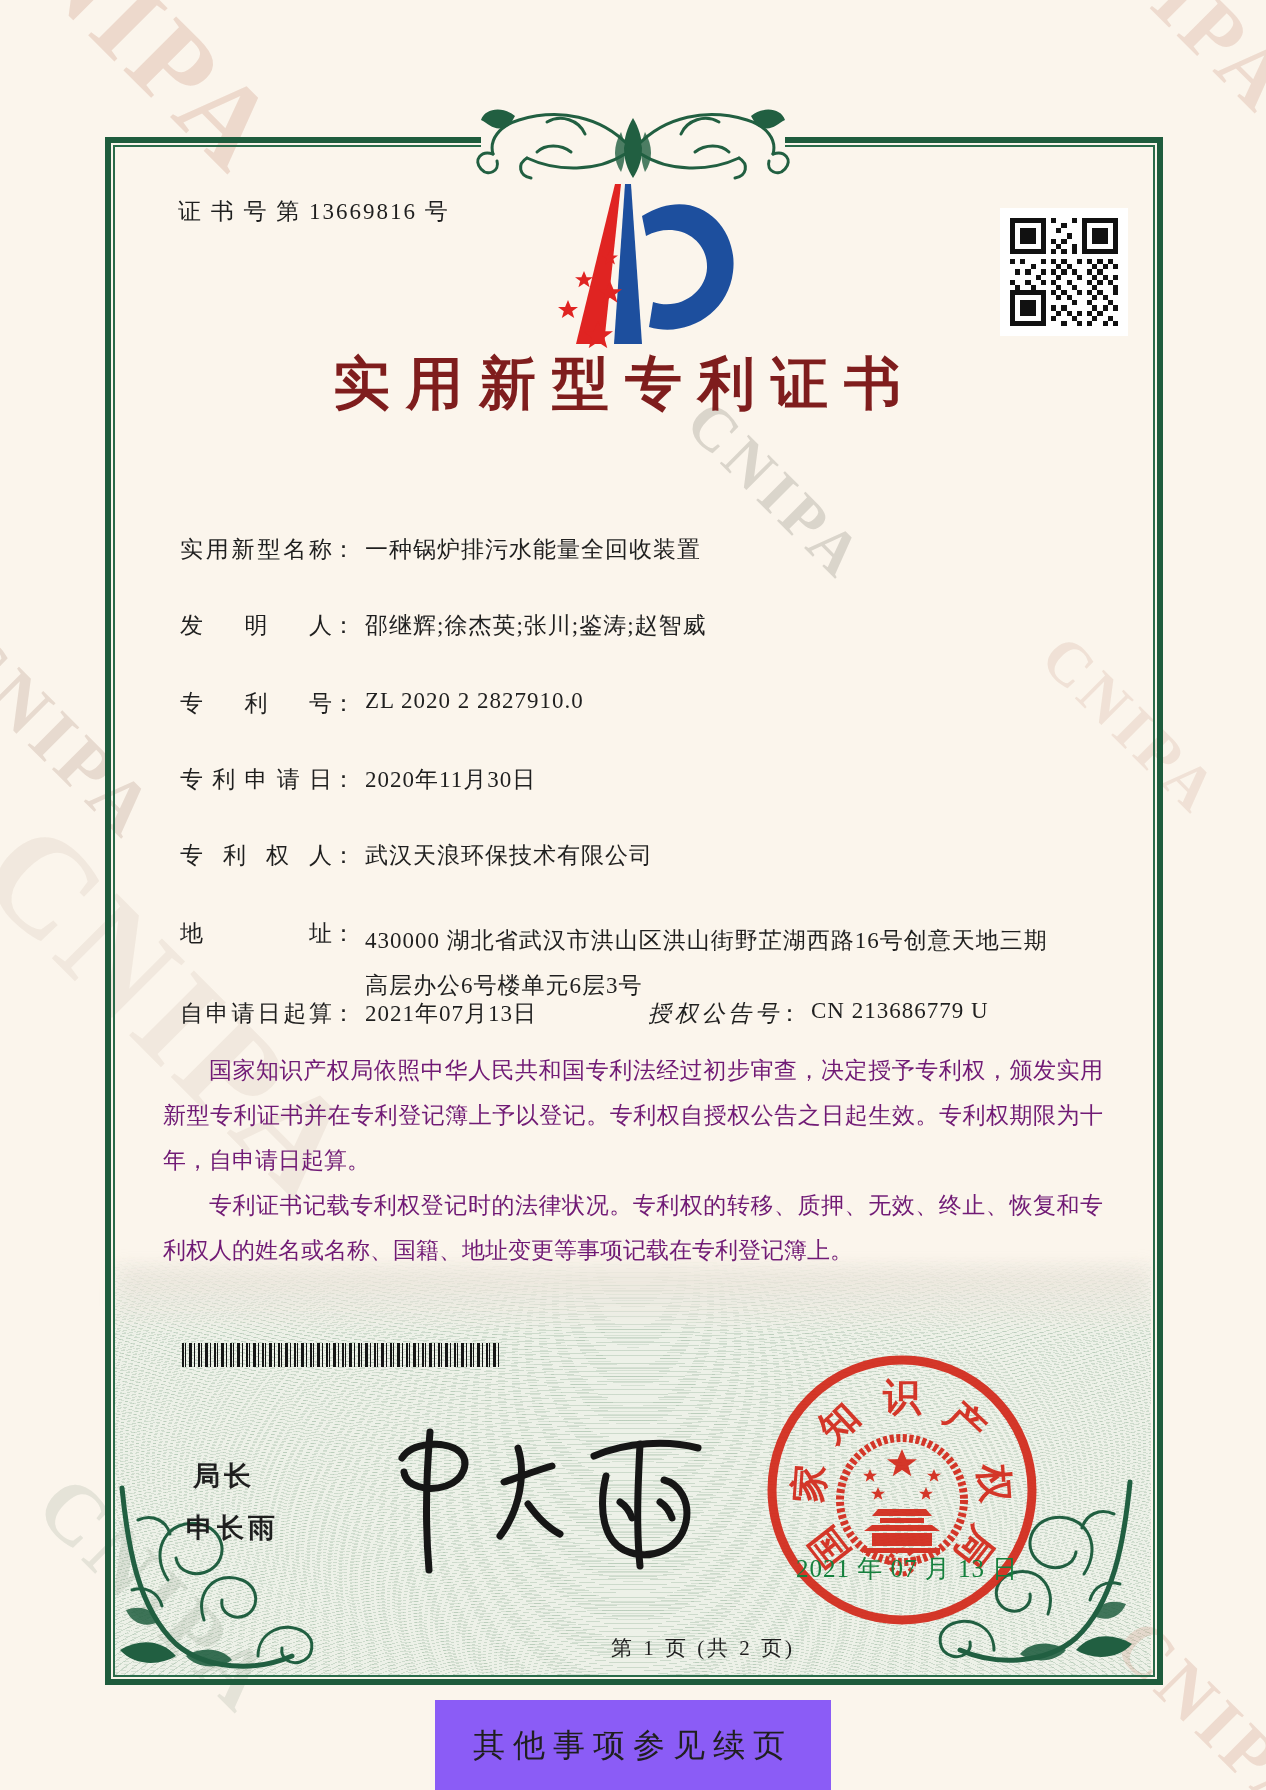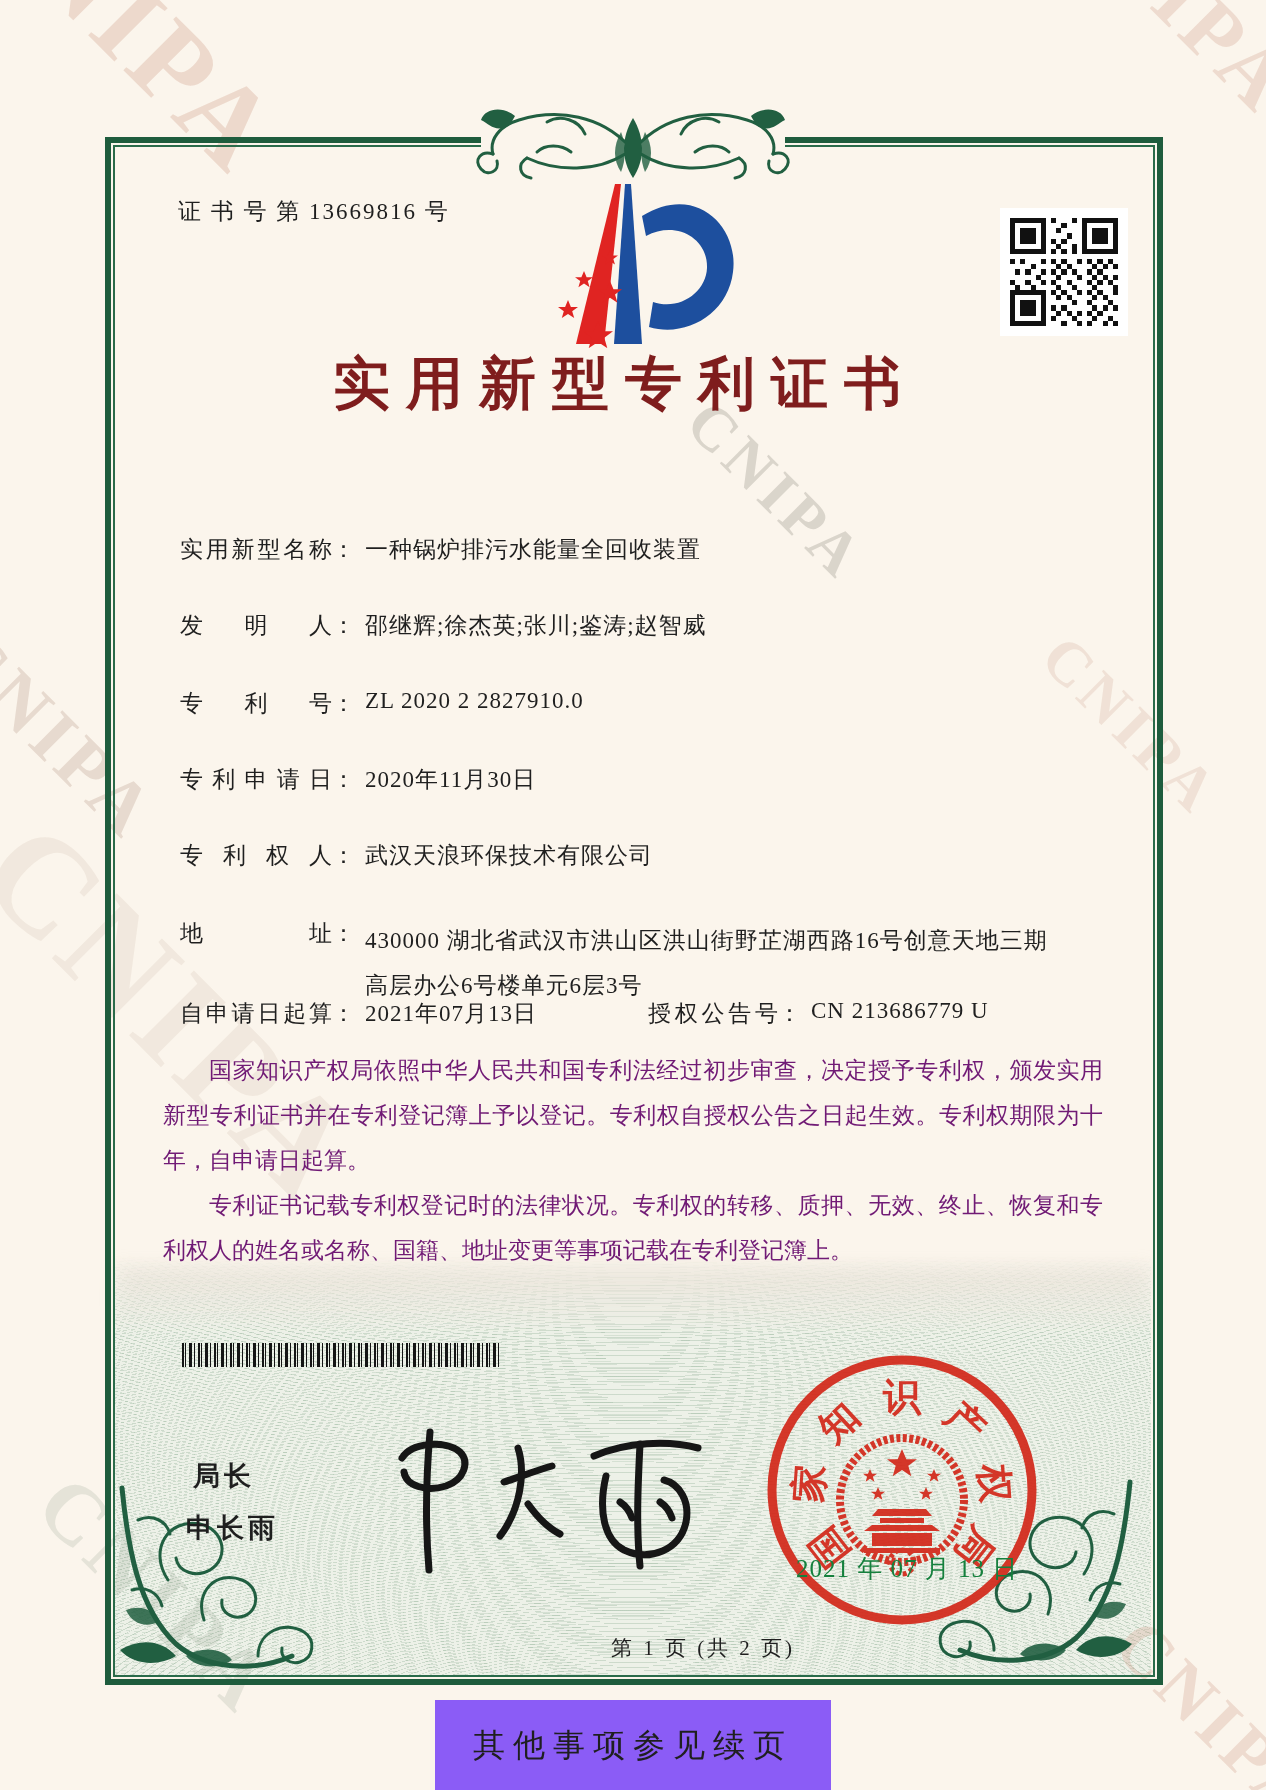--- a/index.html
+++ b/index.html
@@ -51,21 +51,21 @@
   .doc-title{position:absolute; z-index:4; left:107px; top:346px; width:1036px;
     text-align:center; font-size:57px; font-weight:bold; letter-spacing:16px; color:#7f1d1d;}
   
   .frow{position:absolute; z-index:4; left:180px; font-size:23px; white-space:nowrap;}
   .flabel{display:inline-block; width:152px; text-align:justify; text-align-last:justify; vertical-align:top;}
   .fcolon{display:inline-block; vertical-align:top;}
   .fvalue{display:inline-block; margin-left:10px; vertical-align:top; letter-spacing:1px;}
   .r1{top:534px;} .r2{top:610px;} .r3{top:688px;} .r4{top:764px;} .r5{top:840px;}
   .r6{top:918px;} .r6 .fvalue{white-space:normal; width:700px; line-height:45px;}
   .r7{top:998px;} .g2{position:absolute; left:468px; top:0; white-space:nowrap;}
-  .g2 .flabel{width:130px;}
+  .g2 .flabel{width:130px;font-style:italic;}
   
   .bodytext{position:absolute; z-index:4; left:163px; top:1048px; width:940px;
     font-size:23px; line-height:45px; text-align:justify; color:#701a75;}
   .bodytext p{margin:0; text-indent:46px;}
   
   .barcode{position:absolute; z-index:4; left:182px; top:1343px; width:318px; height:24px;
     background:repeating-linear-gradient(90deg,#151515 0 2px,transparent 2px 3px,#151515 3px 4px,
       transparent 4px 7px,#151515 7px 10px,transparent 10px 12px,#151515 12px 13px,transparent 13px 16px);}
   .director-title{position:absolute; z-index:4; left:186px; top:1458px; font-size:27px; font-weight:bold;
     font-family:"Liberation Sans","DejaVu Sans",sans-serif; letter-spacing:4px;margin-left:7px;}

